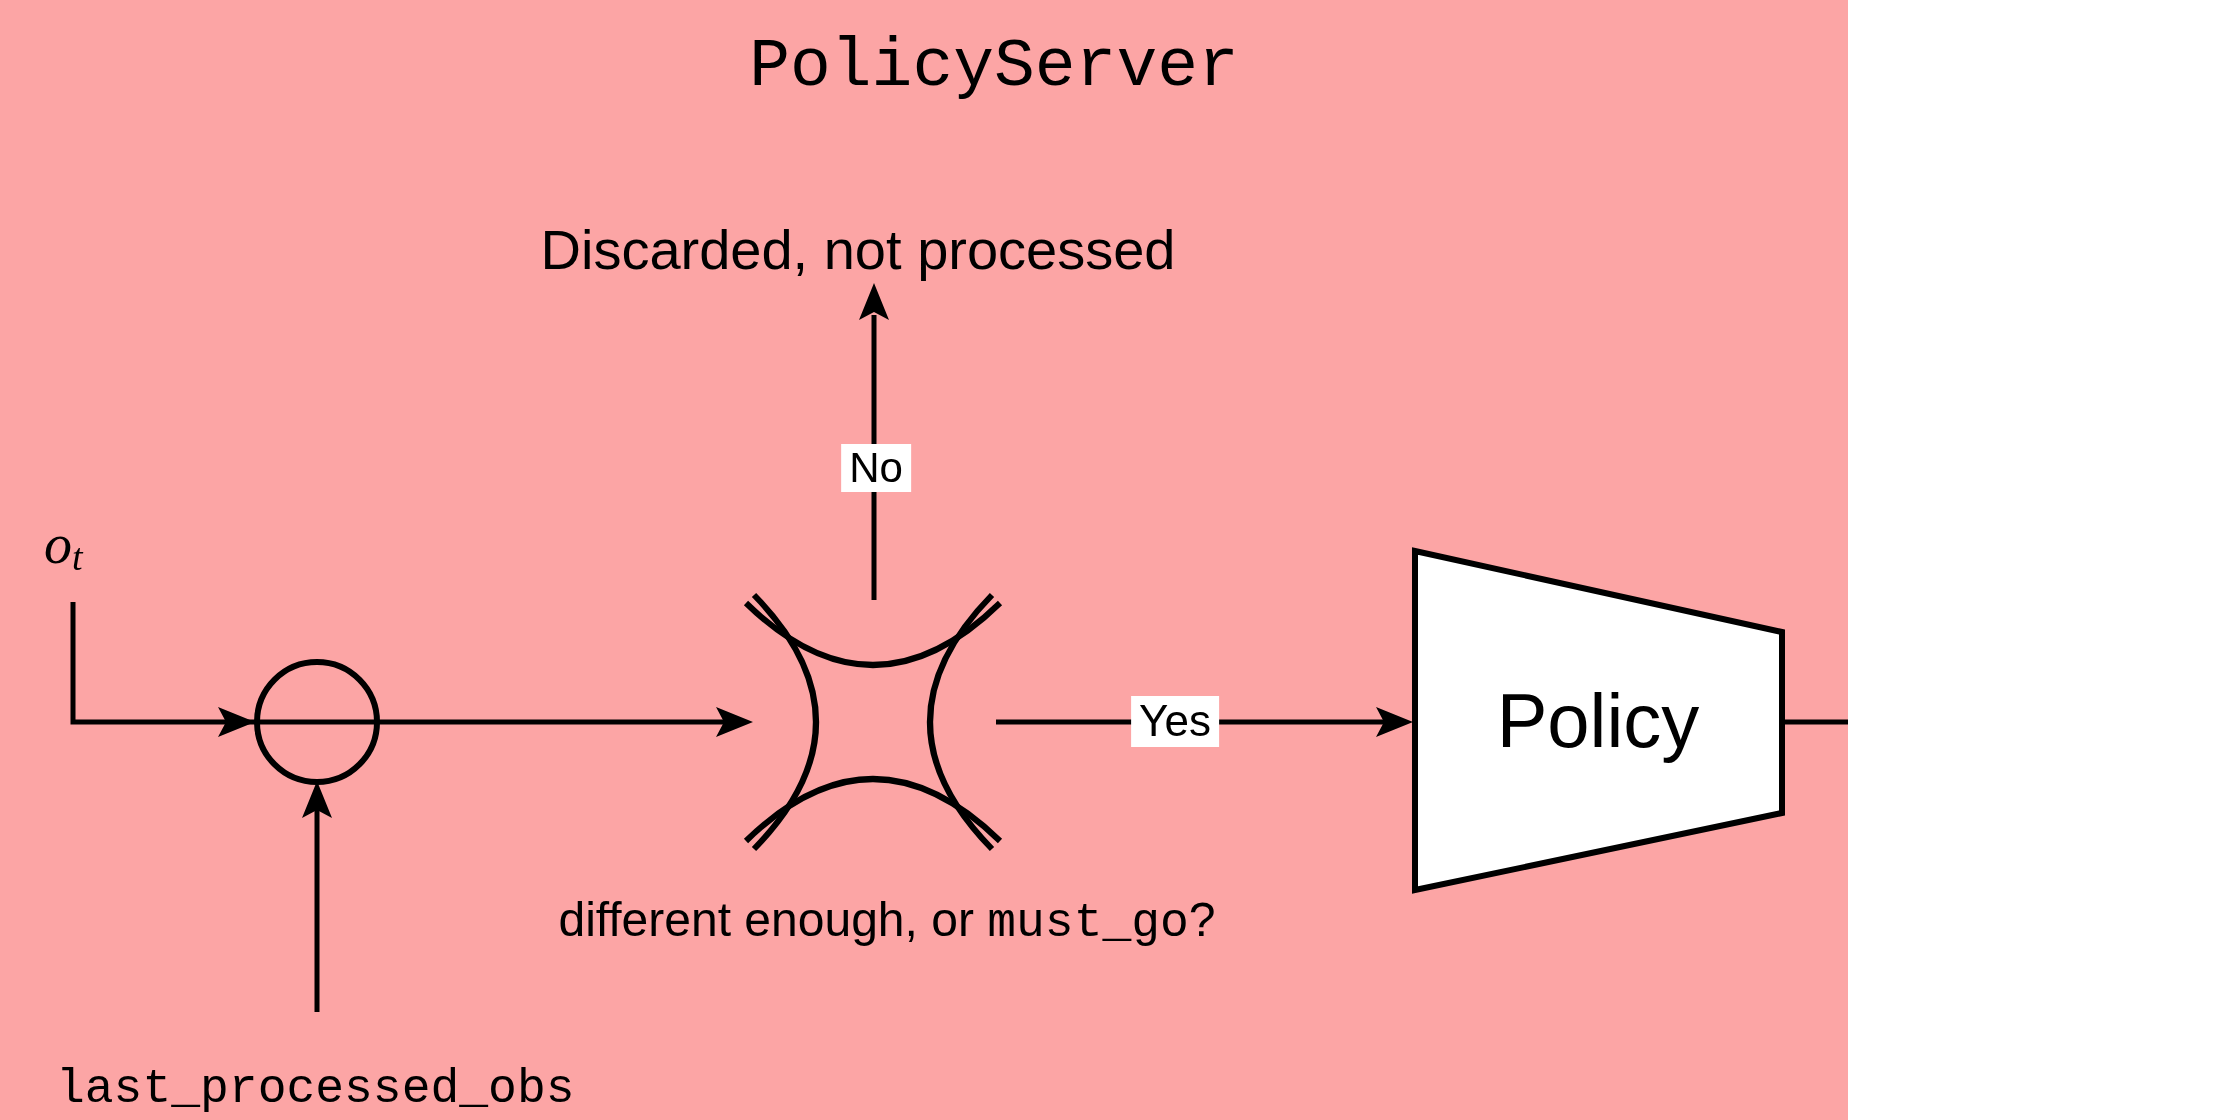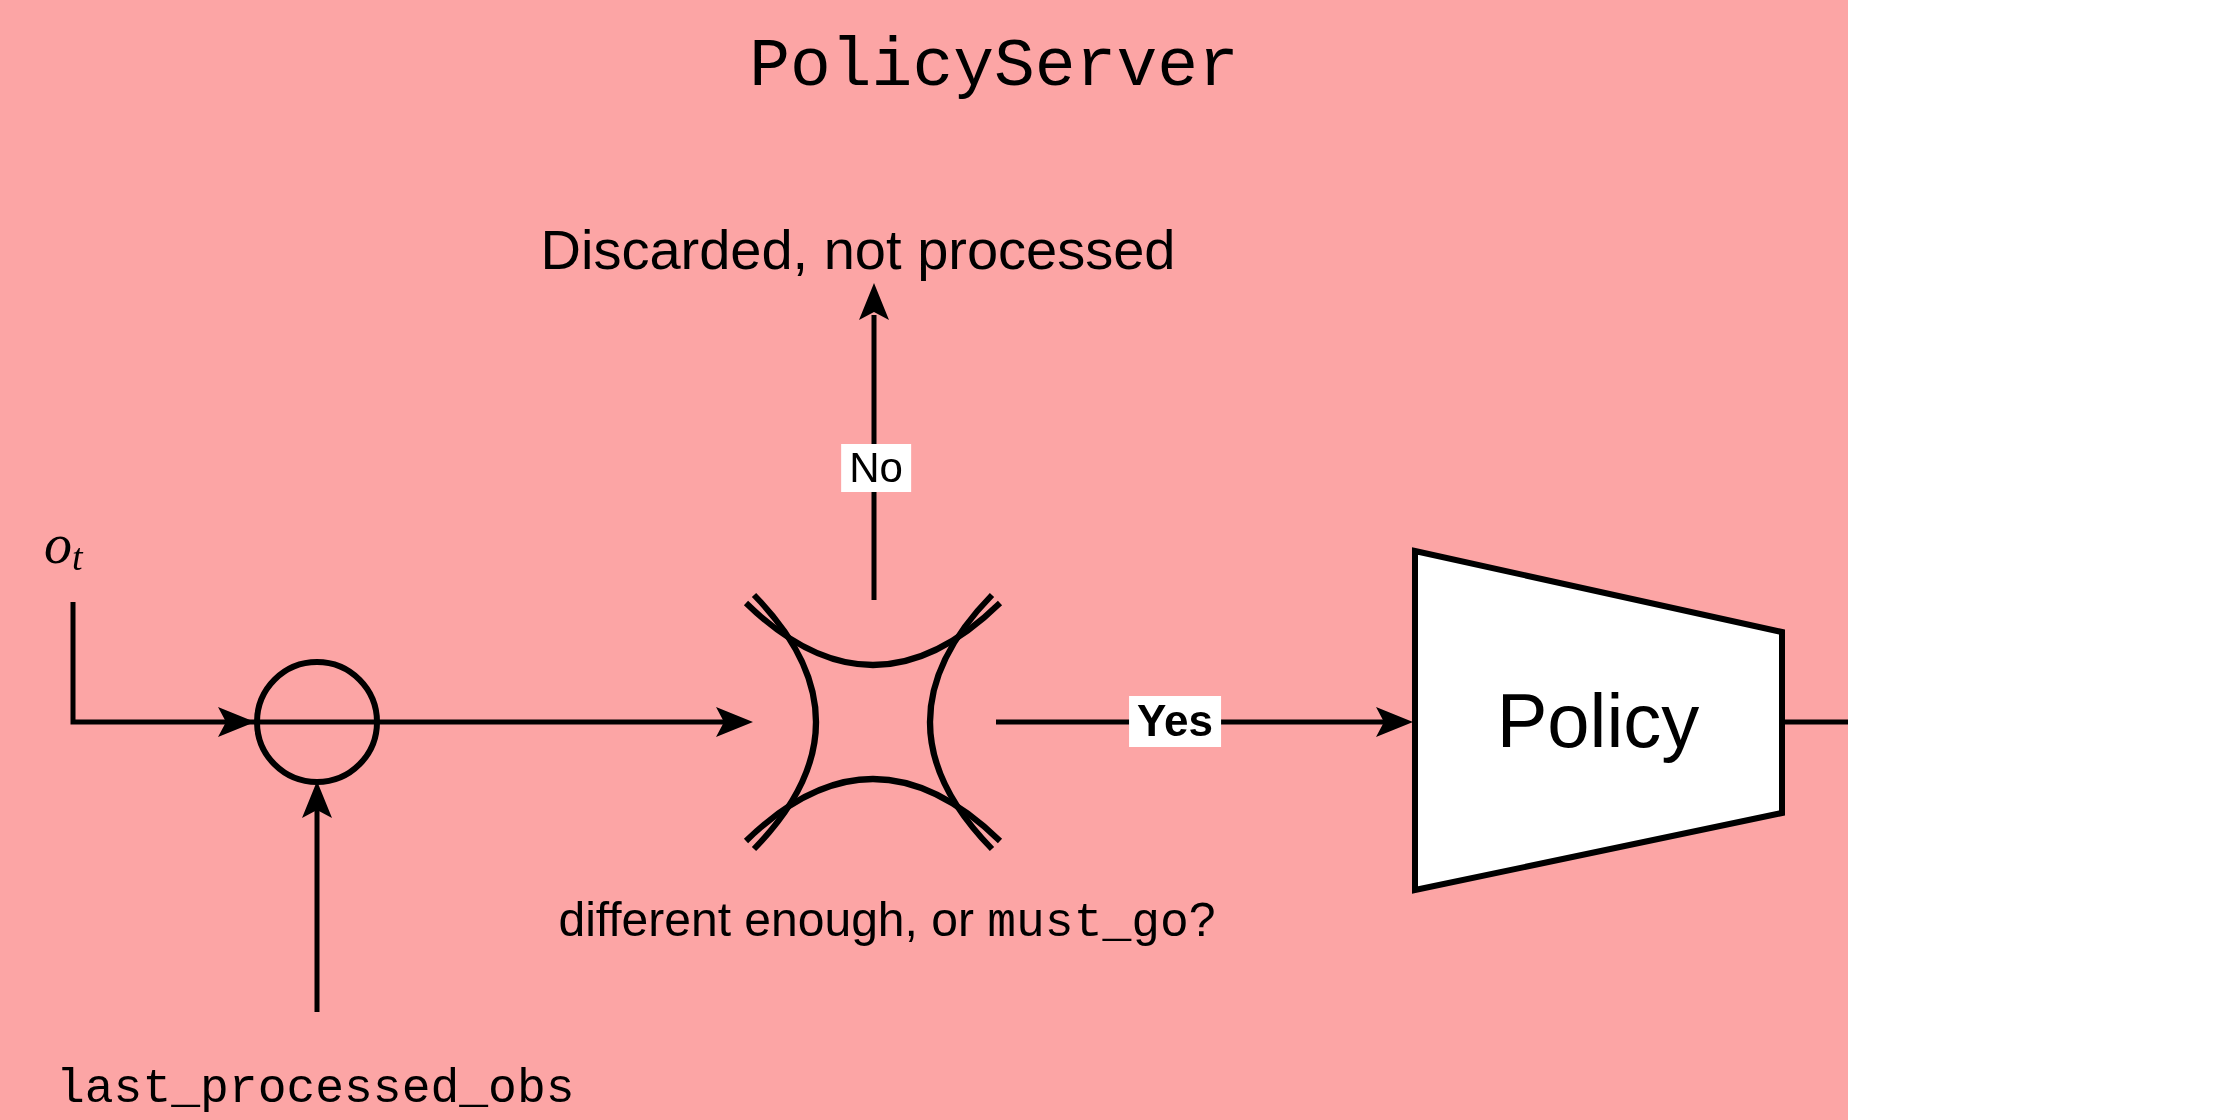--- a/index.html
+++ b/index.html
@@ -67,21 +67,20 @@
   }
   .no-lbl {
     left: 876px; top: 444px;
     transform: translateX(-50%);
     font-size: 42px;
   }
   .yes-lbl {
     left: 1175px; top: 696px;
     transform: translateX(-50%);
     font-size: 44px;
-    font-weight: bold;
   }
   .obs-lbl {
     left: 44px; top: 512px;
     font-size: 56px;
     text-align: right;
   }
   .obs-lbl .sub-t {
     font-size: 38px;
     font-style: italic;
     vertical-align: -0.18em;

